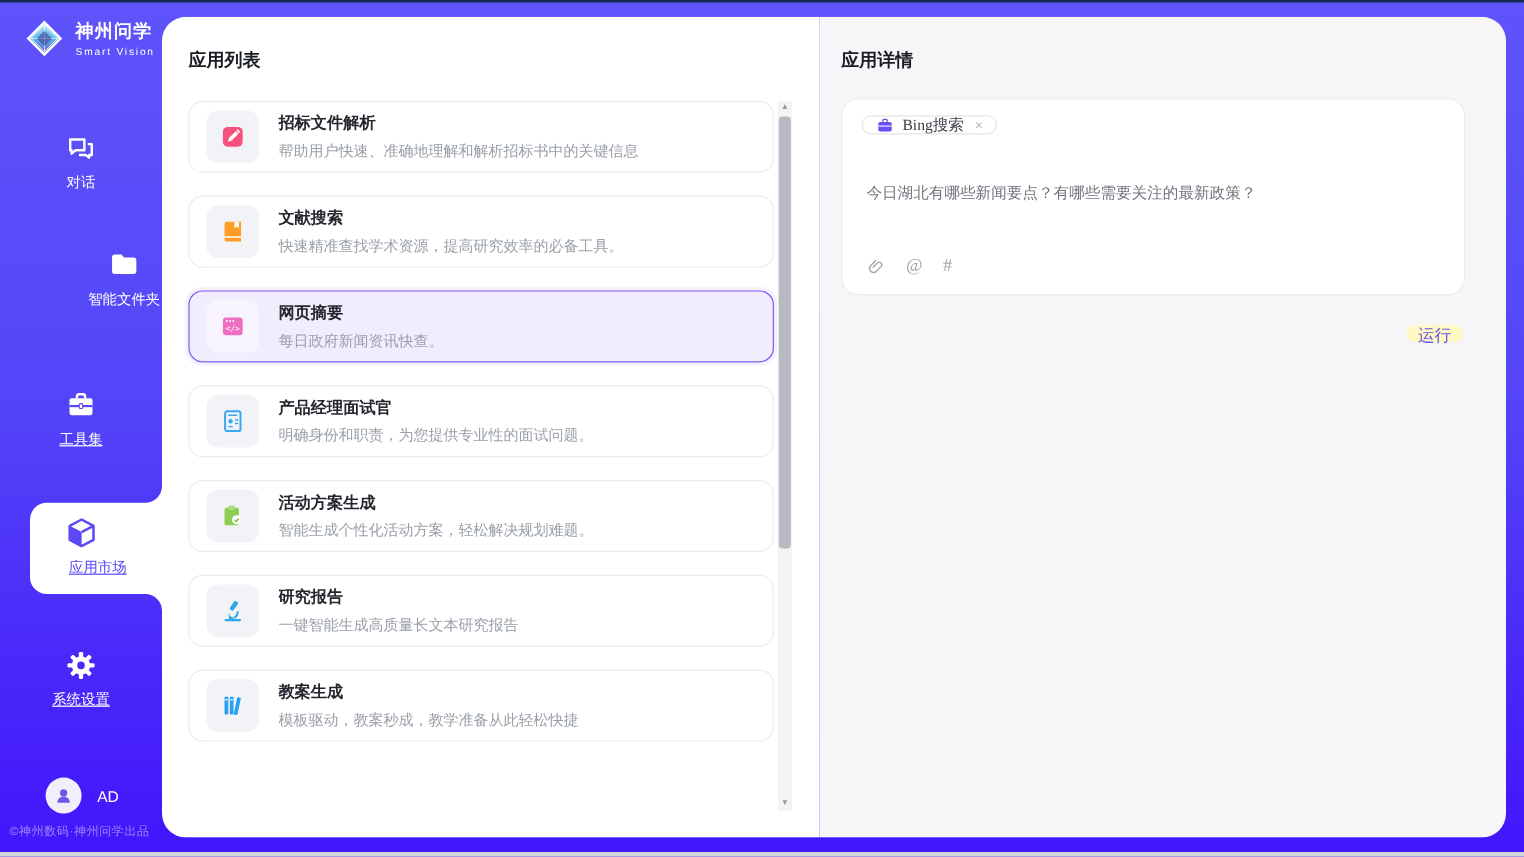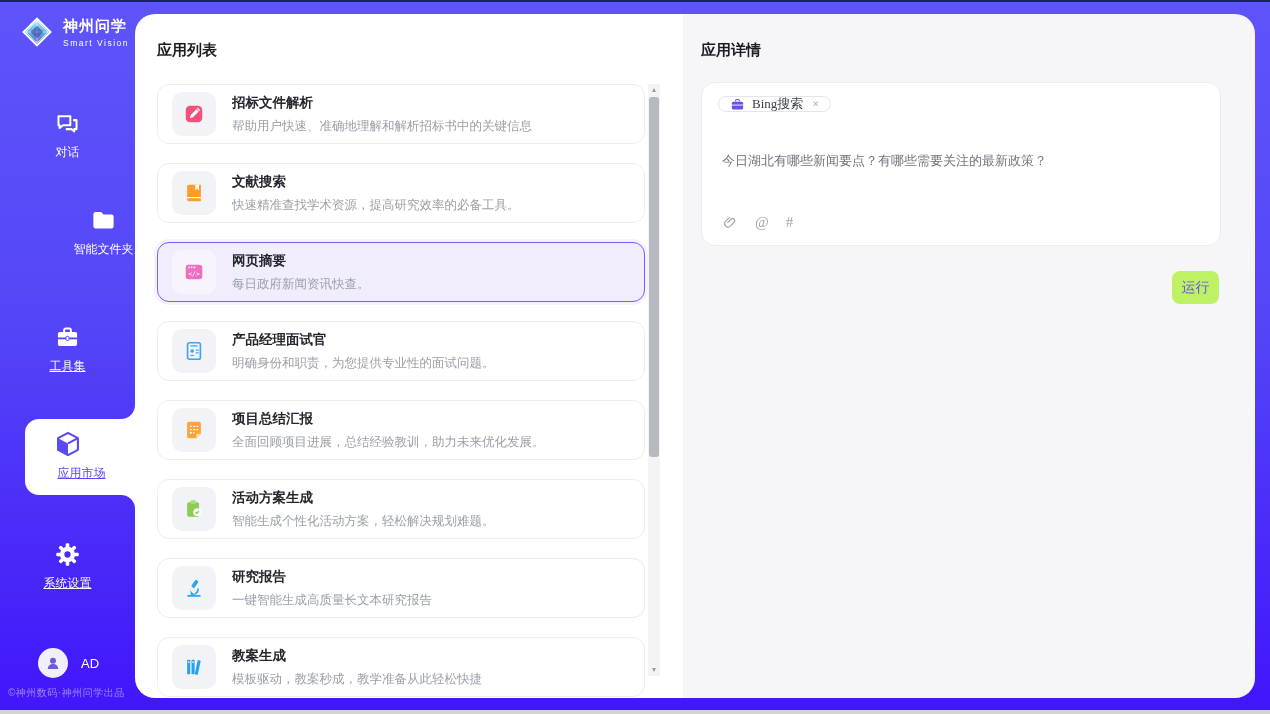--- a/index.html
+++ b/index.html
@@ -64,21 +64,21 @@
   .scroll-thumb { position:absolute; left:1px; top:13px; width:10px; height:360px; background:#b6b9c0; border-radius:3px; cursor:pointer; }
 
   
   .input-card { position:absolute; top:68px; left:18px; width:520px; height:164px; background:#fff; border:1px solid #ebebf0; border-radius:14px; }
   .tool-chip { position:absolute; top:13px; left:16px; height:16px; display:inline-flex; align-items:center; gap:7px; padding:0 11px; border:1px solid #e4e4ea; border-radius:10px; background:#fff; cursor:default; }
   .chip-label { font-size:13px; color:#3c4046; }
   .chip-close { font-size:12px; color:#9aa0a8; cursor:pointer; margin-left:2px; }
   .query-text { position:absolute; top:68px; left:20px; right:16px; font-size:13px; color:#70757d; line-height:19px; }
   .input-tools { position:absolute; bottom:14px; left:20px; display:flex; align-items:center; gap:17px; color:#a0a5ad; }
   .input-tools .txt-ic { font-size:15px; cursor:pointer; }
-  .run-btn { position:absolute; top:257px; right:36px; width:47px; height:33px; background:#bef264; color:#6a4ff0; font-size:14px; border:none; border-radius:8px; cursor:pointer; font-family:inherit; }
+  .run-btn { position:absolute; top:257px; right:36px; width:47px; height:14px; background:#fef9c3; color:#6a4ff0; font-size:14px; border:none; border-radius:8px; cursor:pointer; font-family:inherit; }
 </style>
 </head>
 <body>
 
 <div class="top-edge"></div>
 <div class="bottom-edge"></div>
 
 <div class="sidebar">
 
   <div class="logo">
@@ -227,33 +227,20 @@
               <path d="M7.5 17.5a3 3 0 0 1 5 0z" fill="#38a6f1"></path>
               <path d="M8 6.5h8M14 11h3M14 14h3" stroke="#38a6f1" stroke-width="1.4"></path>
             </svg>
         </span>
         <div class="card-txt">
           <div class="card-title">产品经理面试官</div>
           <div class="card-desc">明确身份和职责，为您提供专业性的面试问题。</div>
         </div>
       </div>
 
-      <div class="card">
-        <span class="app-ic">
-          <svg width="22" height="22" viewBox="0 0 24 24">
-              <path d="M4.5 5a2 2 0 0 1 2-2h11a2 2 0 0 1 2 2v11l-5 5h-8a2 2 0 0 1-2-2z" fill="#ffa337"></path>
-              <path d="M7.5 8h9M7.5 11.5h9M7.5 15h5" stroke="#fff" stroke-width="1.4" stroke-dasharray="2.2 1.4"></path>
-              <path d="M19.5 16h-5v5z" fill="#ffd9a6"></path>
-            </svg>
-        </span>
-        <div class="card-txt">
-          <div class="card-title">项目总结汇报</div>
-          <div class="card-desc">全面回顾项目进展，总结经验教训，助力未来优化发展。</div>
-        </div>
-      </div>
 
       <div class="card">
         <span class="app-ic">
           <svg width="22" height="22" viewBox="0 0 24 24">
               <rect x="4.5" y="4.5" width="13" height="16" rx="2" fill="#8ecd51"></rect>
               <rect x="8" y="2.5" width="6" height="4" rx="1.2" fill="#aedd7e"></rect>
               <circle cx="15.5" cy="15.5" r="4.2" fill="#fff"></circle>
               <path d="M13.6 15.5l1.4 1.4 2.4-2.6" fill="none" stroke="#8ecd51" stroke-width="1.6"></path>
             </svg>
         </span>

